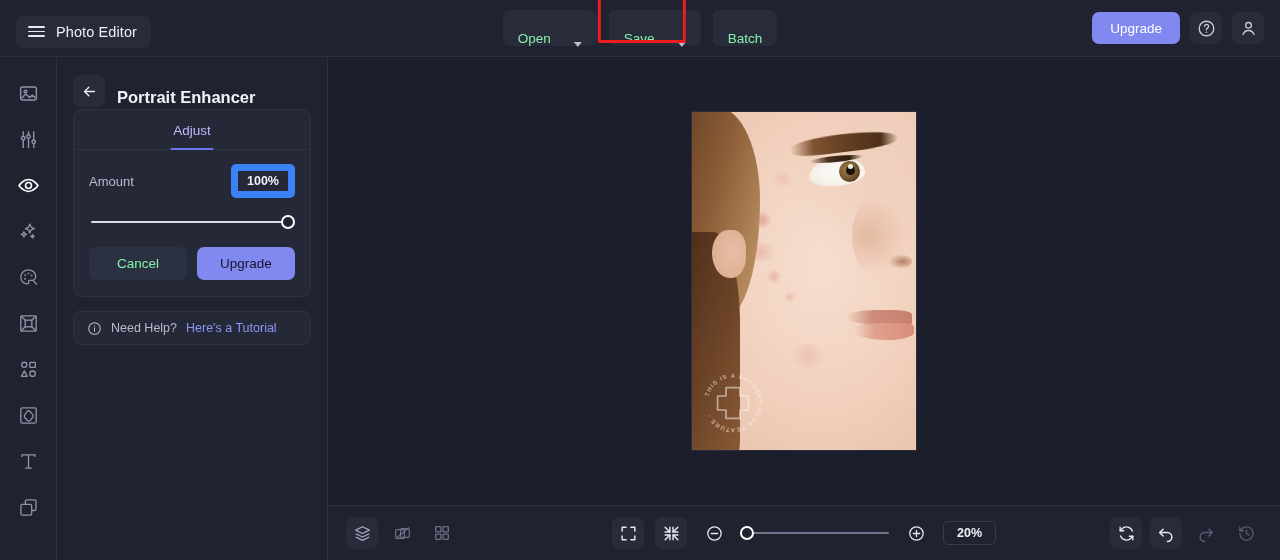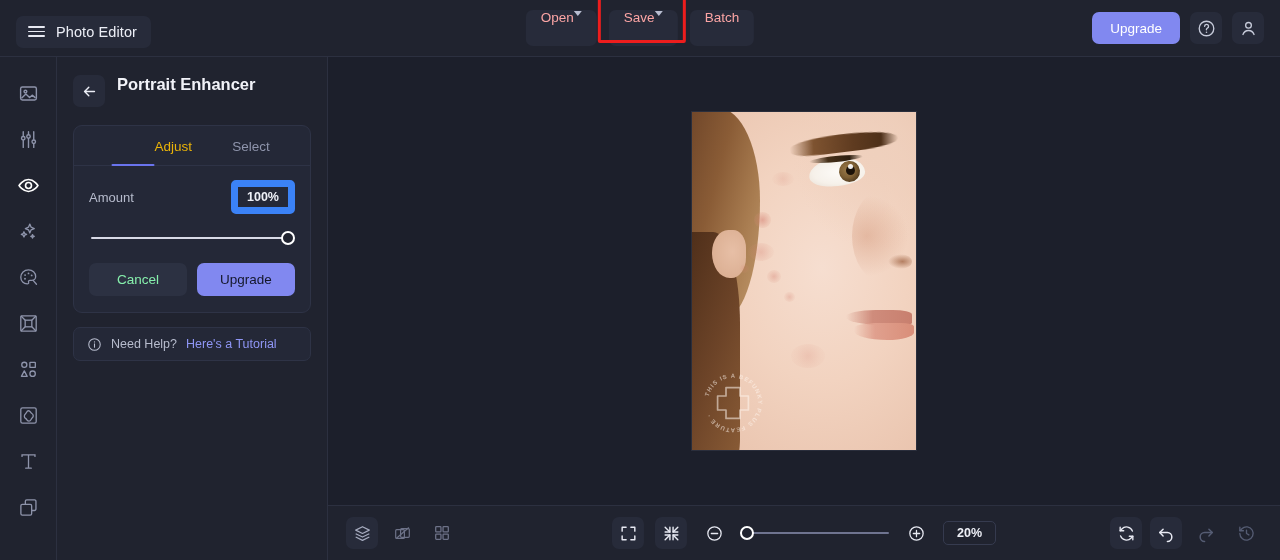--- a/index.html
+++ b/index.html
@@ -29,24 +29,24 @@
   .ham-lines { display: flex; flex-direction: column; gap: 3px; width: 17px; }
   .ham-lines i { display: block; height: 1.6px; background: #e7e9f2; border-radius: 1px; }
   .app-title { color: #eceef6; font-size: 14.5px; letter-spacing: .1px; }
 
   .center-tools {
     position: absolute; left: 50%; top: 50%;
     transform: translate(-50%, -50%);
     display: flex; align-items: center; gap: 12px;
   }
   .tbtn {
-    display: flex; align-items: flex-start; gap: 0;
+    display: flex; align-items: flex-end; gap: 23px;
     height: 36px; padding: 0 15px;
     background: #272b3a; border-radius: 7px;
-    color: #fca5a5; font-size: 13.5px; cursor: pointer;
+    color: #86efac; font-size: 13.5px; cursor: pointer;
   }
   .caret {
     width: 0; height: 0; position: relative; top: 1px;
     border-left: 4.5px solid transparent;
     border-right: 4.5px solid transparent;
     border-top: 5px solid #b9bed1;
   }
   .save-wrap { position: relative; }
   .save-highlight {
     position: absolute; left: -11px; top: -16px;
@@ -90,40 +90,40 @@
   }
   .rail-item.active { color: #ffffff; }
 
   
   .panel {
     width: 271px; flex: 0 0 271px;
     background: #20232f;
     padding: 18px 16px 0 16px;
     border-right: 1px solid #2c3040;
   }
-  .panel-head { display: flex; align-items: flex-start; gap: 12px; margin-bottom: 18px; }
+  .panel-head { display: flex; align-items: flex-end; gap: 12px; margin-bottom: 2px; }
   .back-btn {
     width: 32px; height: 32px; border-radius: 7px;
     background: #272b3a;
     display: flex; align-items: center; justify-content: center;
     cursor: pointer;
   }
   .panel-title { color: #f1f2f8; font-size: 16.5px; font-weight: bold; }
 
   .card {
     background: #242837; border: 1px solid #2e3346;
     border-radius: 9px;
   }
   .tabs { display: flex; border-bottom: 1px solid #2e3346; }
   .tab {
     flex: 1; text-align: center;
     padding: 13px 0 11px; font-size: 13.5px;
     color: #8e94ab; cursor: pointer; position: relative;
   }
-  .tab.active { color: #eab308; text-align: right; }
+  .tab.active { color: #c4b5fd; }
   .tab.active::after {
     content: ""; position: absolute; bottom: -1px;
     left: 50%; transform: translateX(-50%);
     width: 43px; height: 2.5px; background: #6a74ee; border-radius: 2px;
   }
   .card-body { padding: 14px 15px 16px; }
   .amount-row { display: flex; align-items: center; justify-content: space-between; gap: 40px; }
   .amount-label { color: #b7bccd; font-size: 13px; }
   .amount-value {
     border: 7px solid #3b82f6; border-radius: 5px;
@@ -450,21 +450,20 @@
           <svg width="17" height="17" viewBox="0 0 24 24" fill="none" stroke="#eceef6" stroke-width="2" stroke-linecap="round" stroke-linejoin="round">
             <path d="M19 12H5M11 6l-6 6 6 6"></path>
           </svg>
         </div>
         <div class="panel-title">Portrait Enhancer</div>
       </div>
 
       <div class="card">
         <div class="tabs">
           <div class="tab active">Adjust</div>
-          <div class="tab">Select</div>
         </div>
         <div class="card-body">
           <div class="amount-row">
             <span class="amount-label">Amount</span>
             <span class="amount-value">100%</span>
           </div>
           <div class="slider">
             <div class="slider-track"></div>
             <div class="slider-knob"></div>
           </div>

